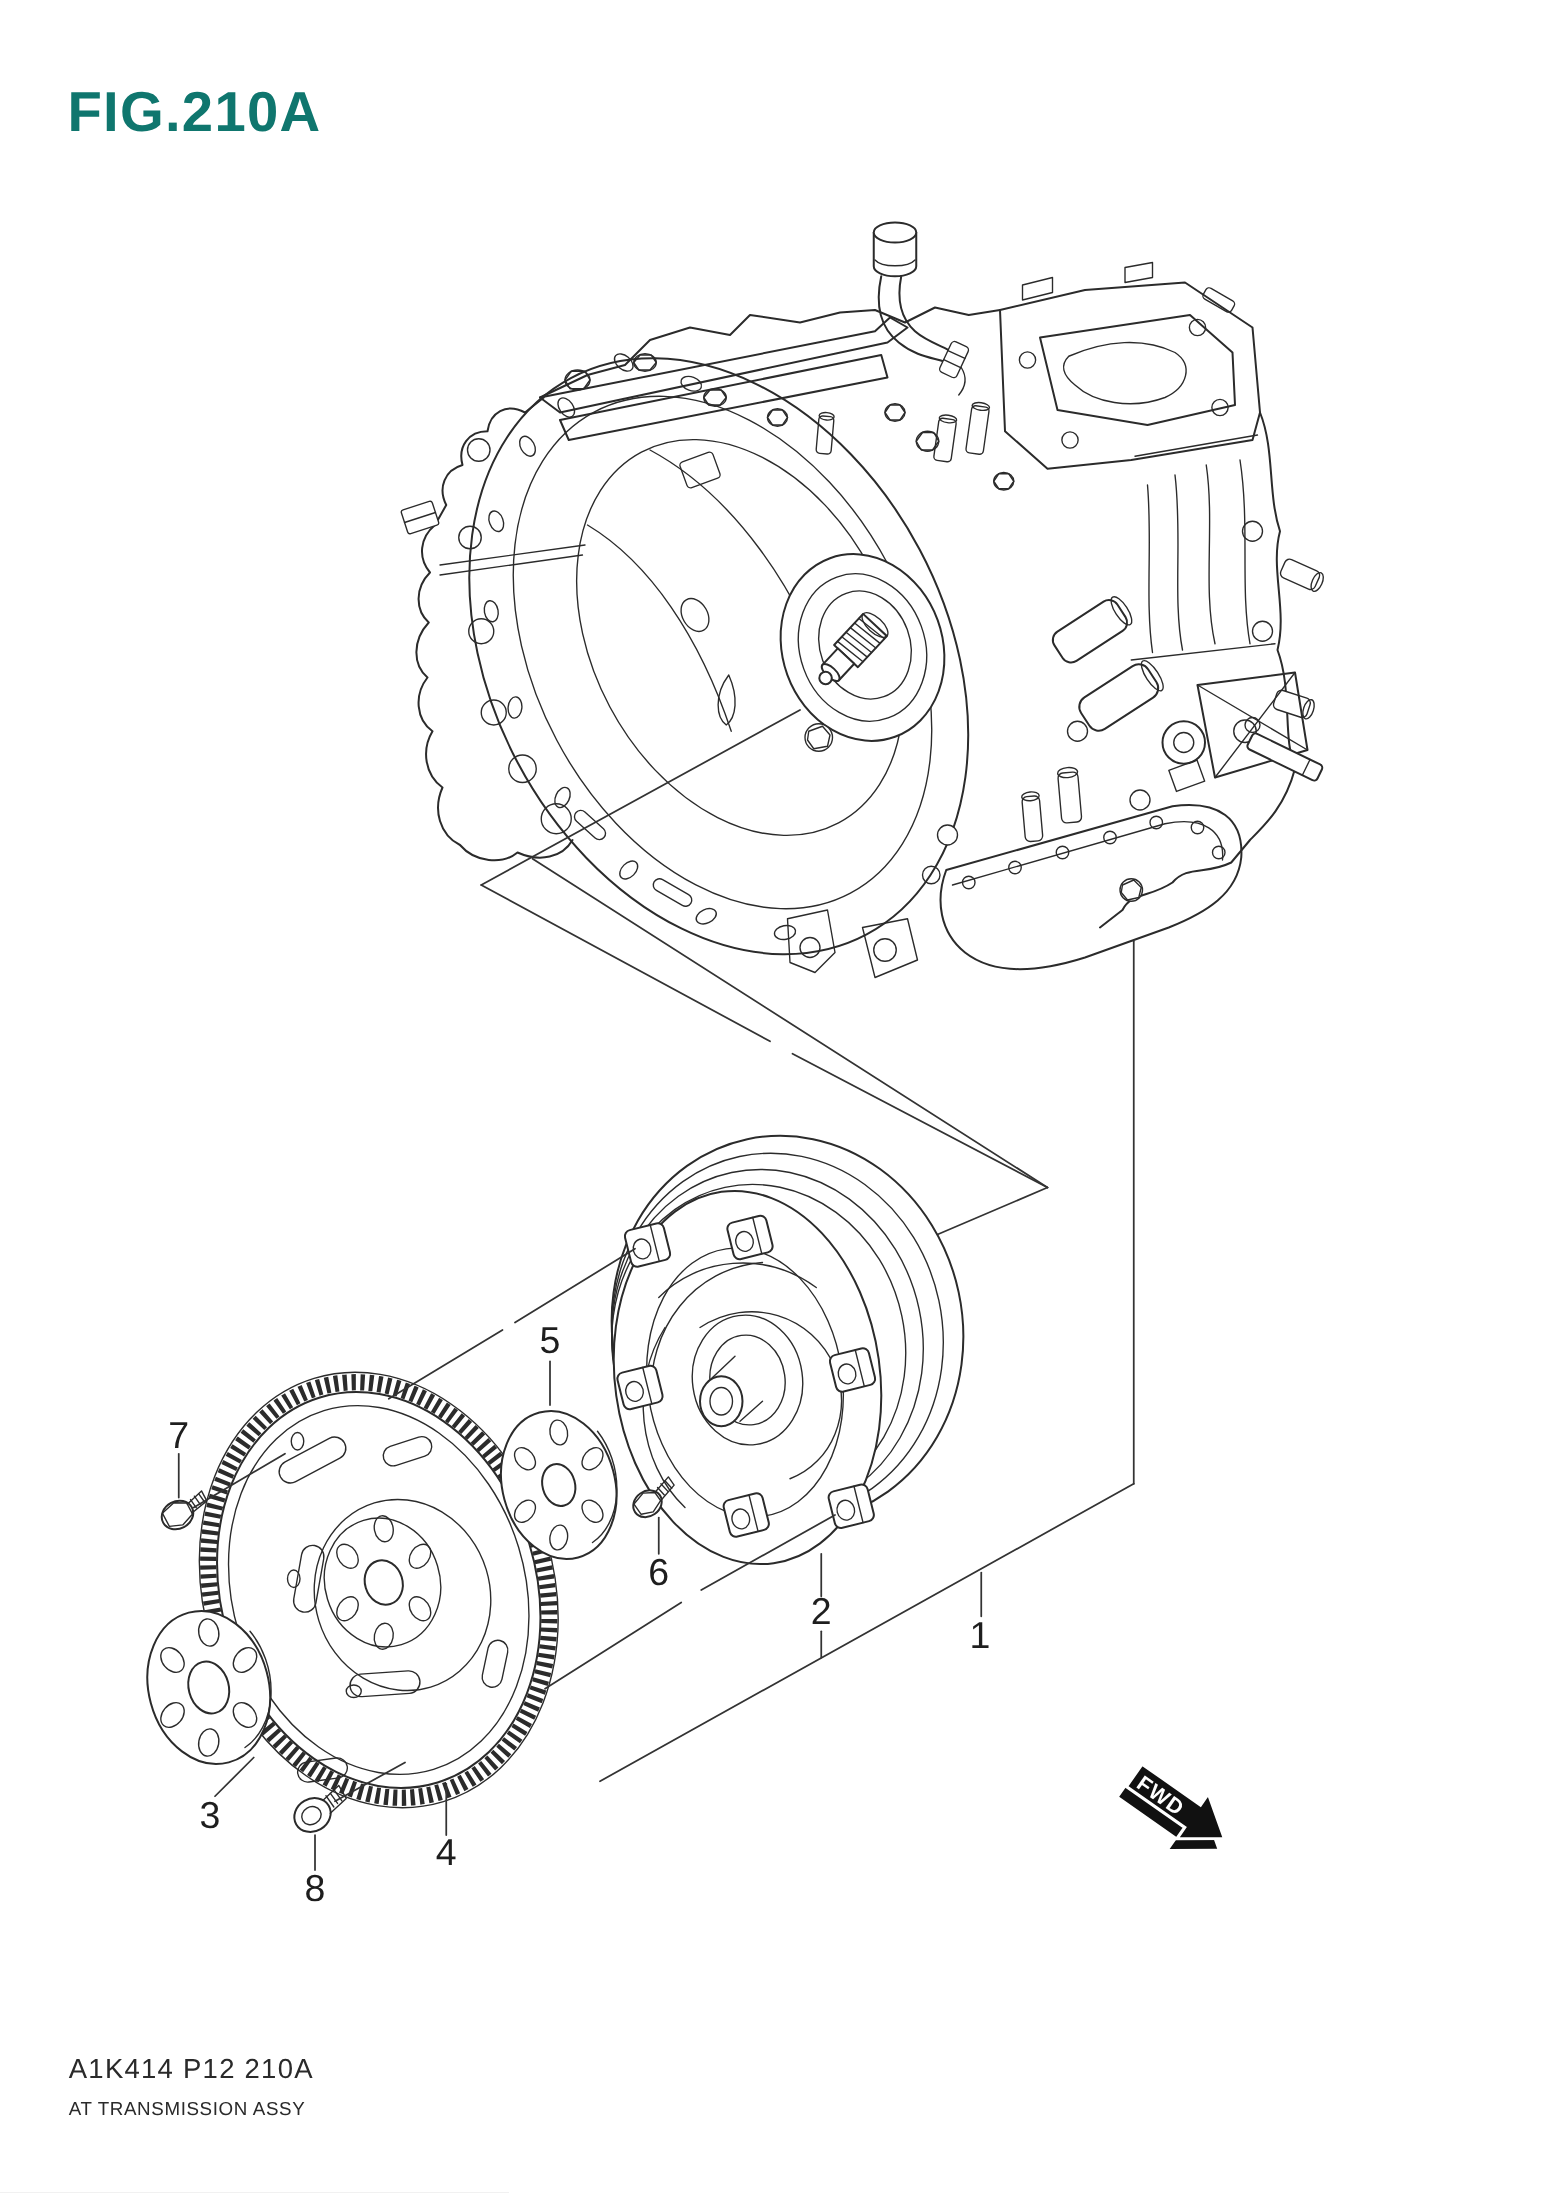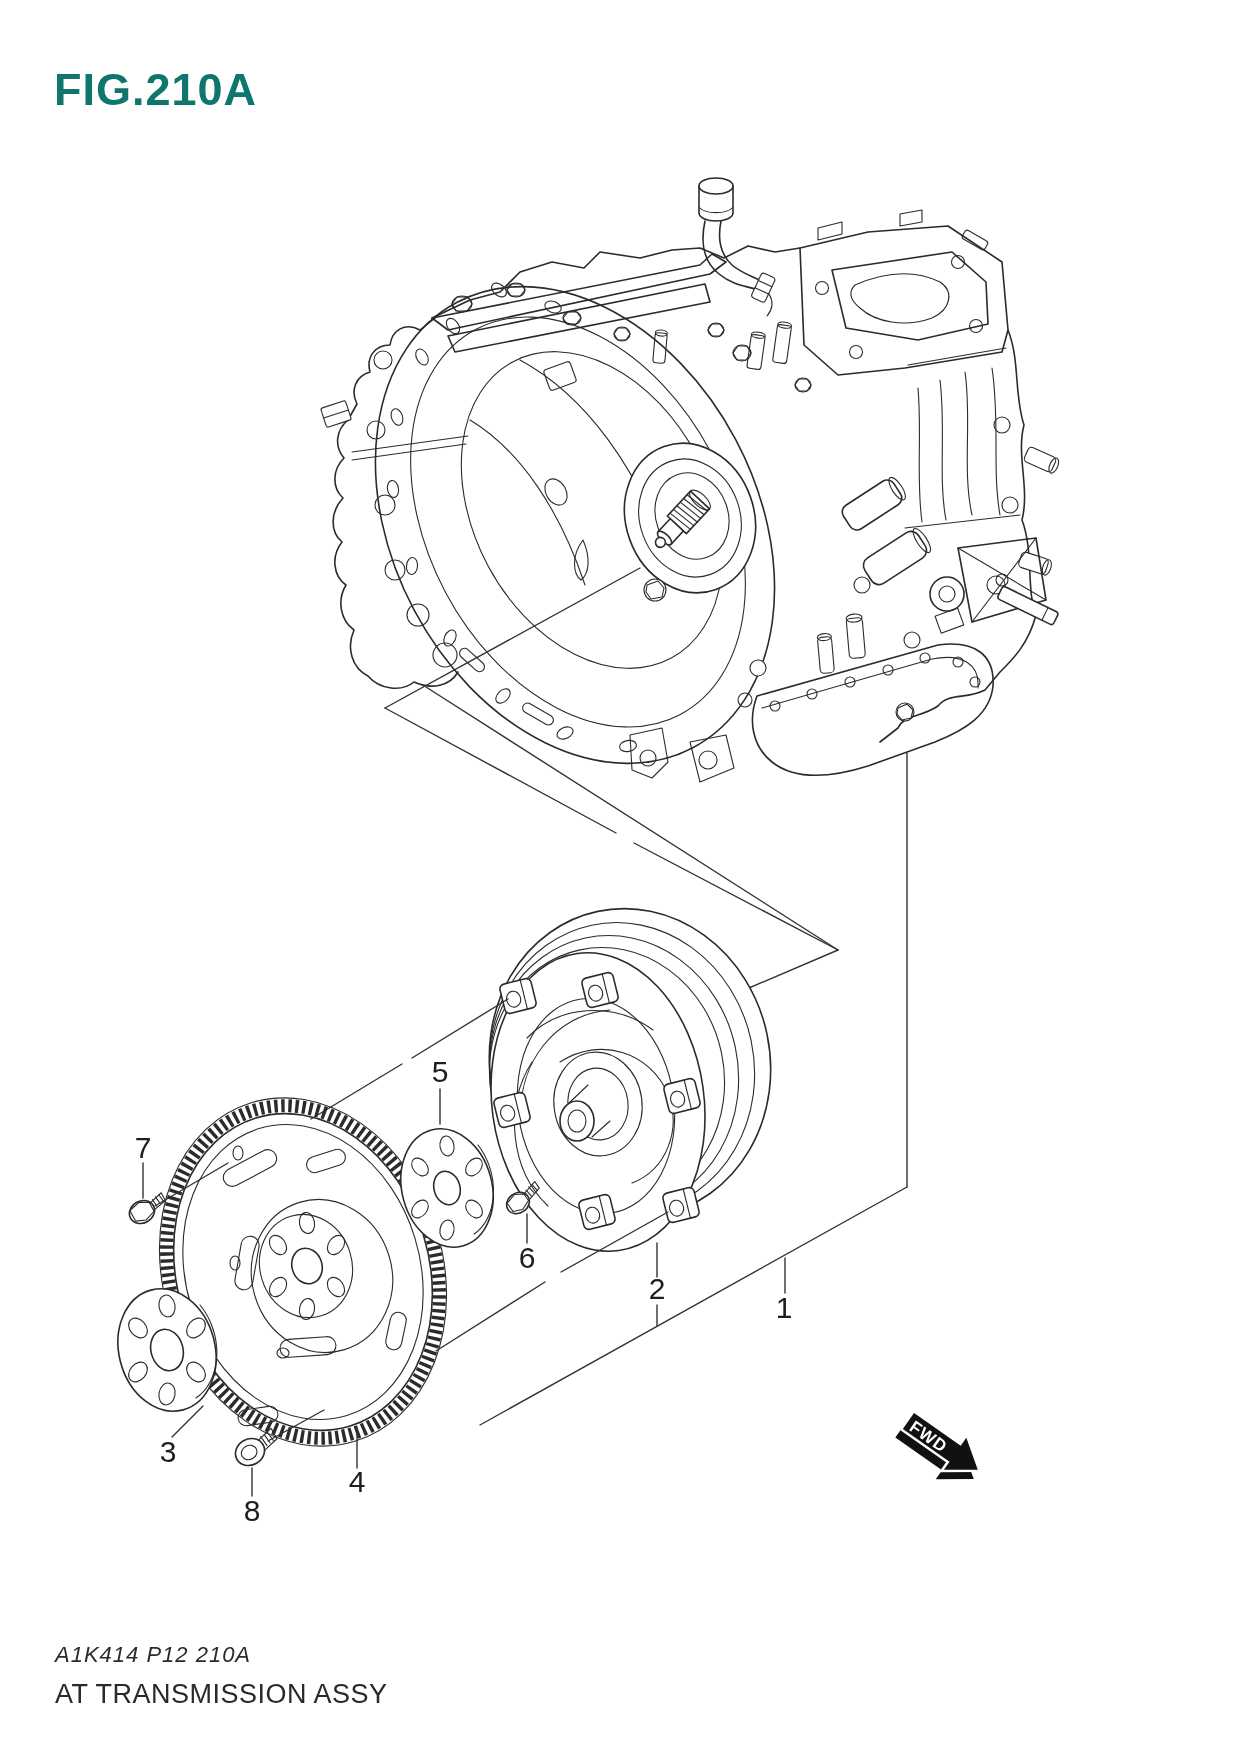--- a/index.html
+++ b/index.html
@@ -1,22 +1,22 @@
 <!DOCTYPE html>
 <html><head>
 <meta charset="utf-8">
 <style>
   html,body{margin:0;padding:0;background:#e8e8e8;}
   #page{position:relative;width:1240px;height:1754px;background:#ffffff;overflow:hidden;
         font-family:"Liberation Sans", sans-serif;}
   #fig-title{position:absolute;left:54px;top:64px;font-size:45px;font-weight:600;
              letter-spacing:1px;color:#0f766e;}
   #footer{position:absolute;left:55px;top:1642px;color:#2a2a2a;}
-  #footer .code{font-size:22px;letter-spacing:1px;margin-bottom:11px;font-style:italic;}
-  #footer .name{font-size:27px;letter-spacing:0.5px;}
+  #footer .code{font-size:22px;letter-spacing:1px;margin-bottom:11px;}
+  #footer .name{font-size:15px;letter-spacing:0.5px;}
   svg{position:absolute;left:0;top:0;}
   .ln{fill:none;stroke:#2b2b2b;stroke-width:1.6;stroke-linecap:round;stroke-linejoin:round;}
   .lt{fill:none;stroke:#2b2b2b;stroke-width:1.1;stroke-linecap:round;stroke-linejoin:round;}
   .wf{fill:#ffffff;stroke:#2b2b2b;stroke-width:1.6;stroke-linejoin:round;}
   .wt{fill:#ffffff;stroke:#2b2b2b;stroke-width:1.1;stroke-linejoin:round;}
   .ld{fill:none;stroke:#333;stroke-width:1.4;stroke-linecap:round;}
   .callout{font-family:"Liberation Sans",sans-serif;font-size:30px;fill:#1e1e1e;}
   .teeth{fill:none;stroke:#2b2b2b;stroke-width:13;stroke-dasharray:3.4 3.6;}
 </style>
 </head>

